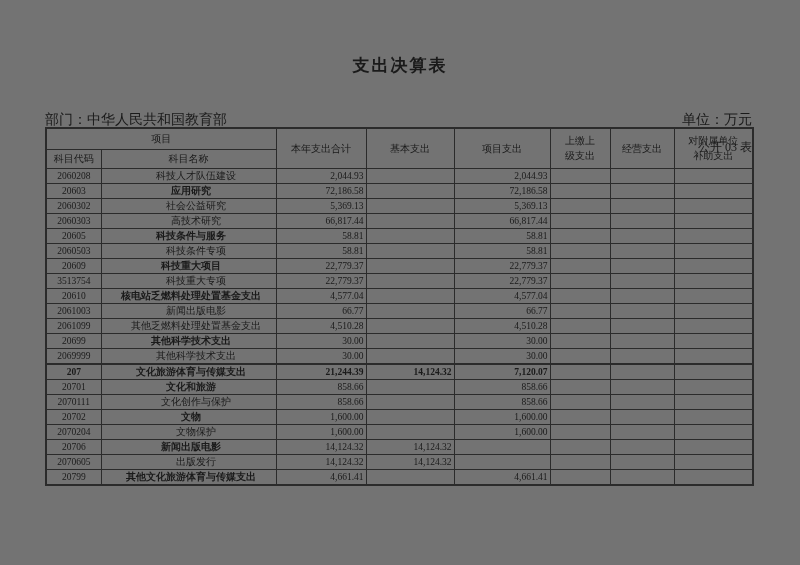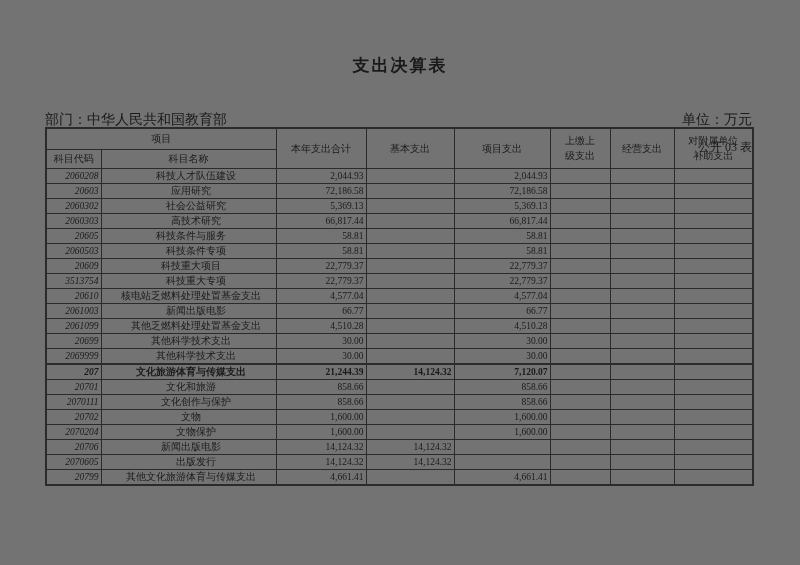--- a/index.html
+++ b/index.html
@@ -57,23 +57,23 @@
   table.budget th {
     font-weight: normal;
     text-align: center;
     vertical-align: middle;
     white-space: pre-line;
     line-height: 1.5;
   }
   tr.hrow1 th { height: 21px; margin-left: 14px; }
   tr.hrow2 th { height: 19px; }
   table.budget td { height: 14px; padding: 0 2px; }
-  td.code { text-align: right; padding-left: 5px; font-size: 9.5px; font-style: italic; }
+  td.code { text-align: center; padding-left: 5px; font-size: 9.5px; }
   td.name { text-align: center; }
-  td.name.indent1 { padding-left: 7px; }
+  td.name.indent1 { padding-left: 7px; font-weight: bold; }
   td.name.indent2 { padding-left: 17px; }
   td.num { text-align: right; padding-right: 6px; font-size: 9.5px; }
   tr.bold td { font-weight: bold; }
   tr.thick-top td { border-top: 2px solid #2b2b2b; }
   .page-number {
     position: absolute;
     top: 494px;
     left: 0;
     width: 100%;
     text-align: center;

